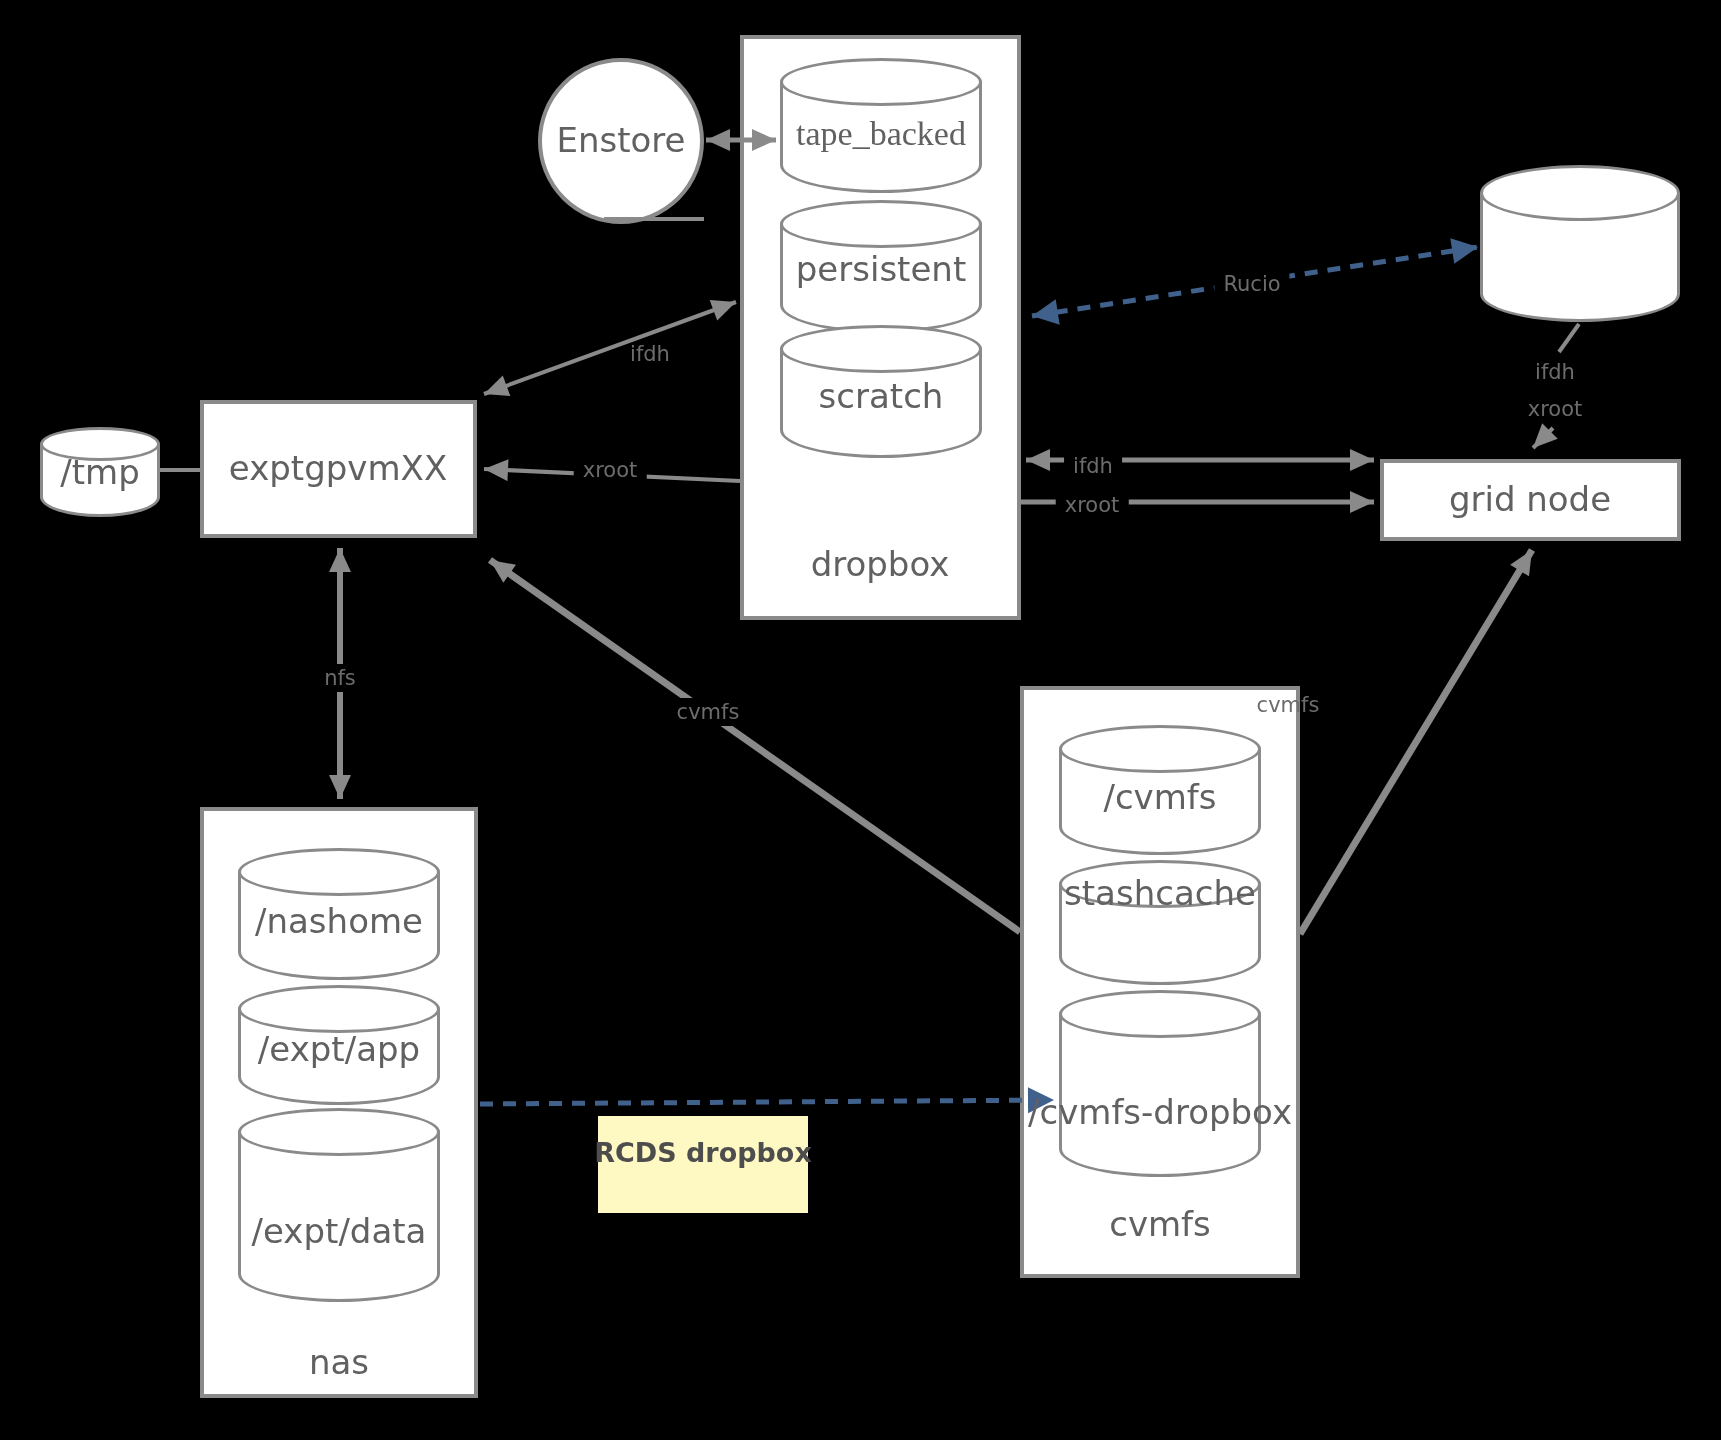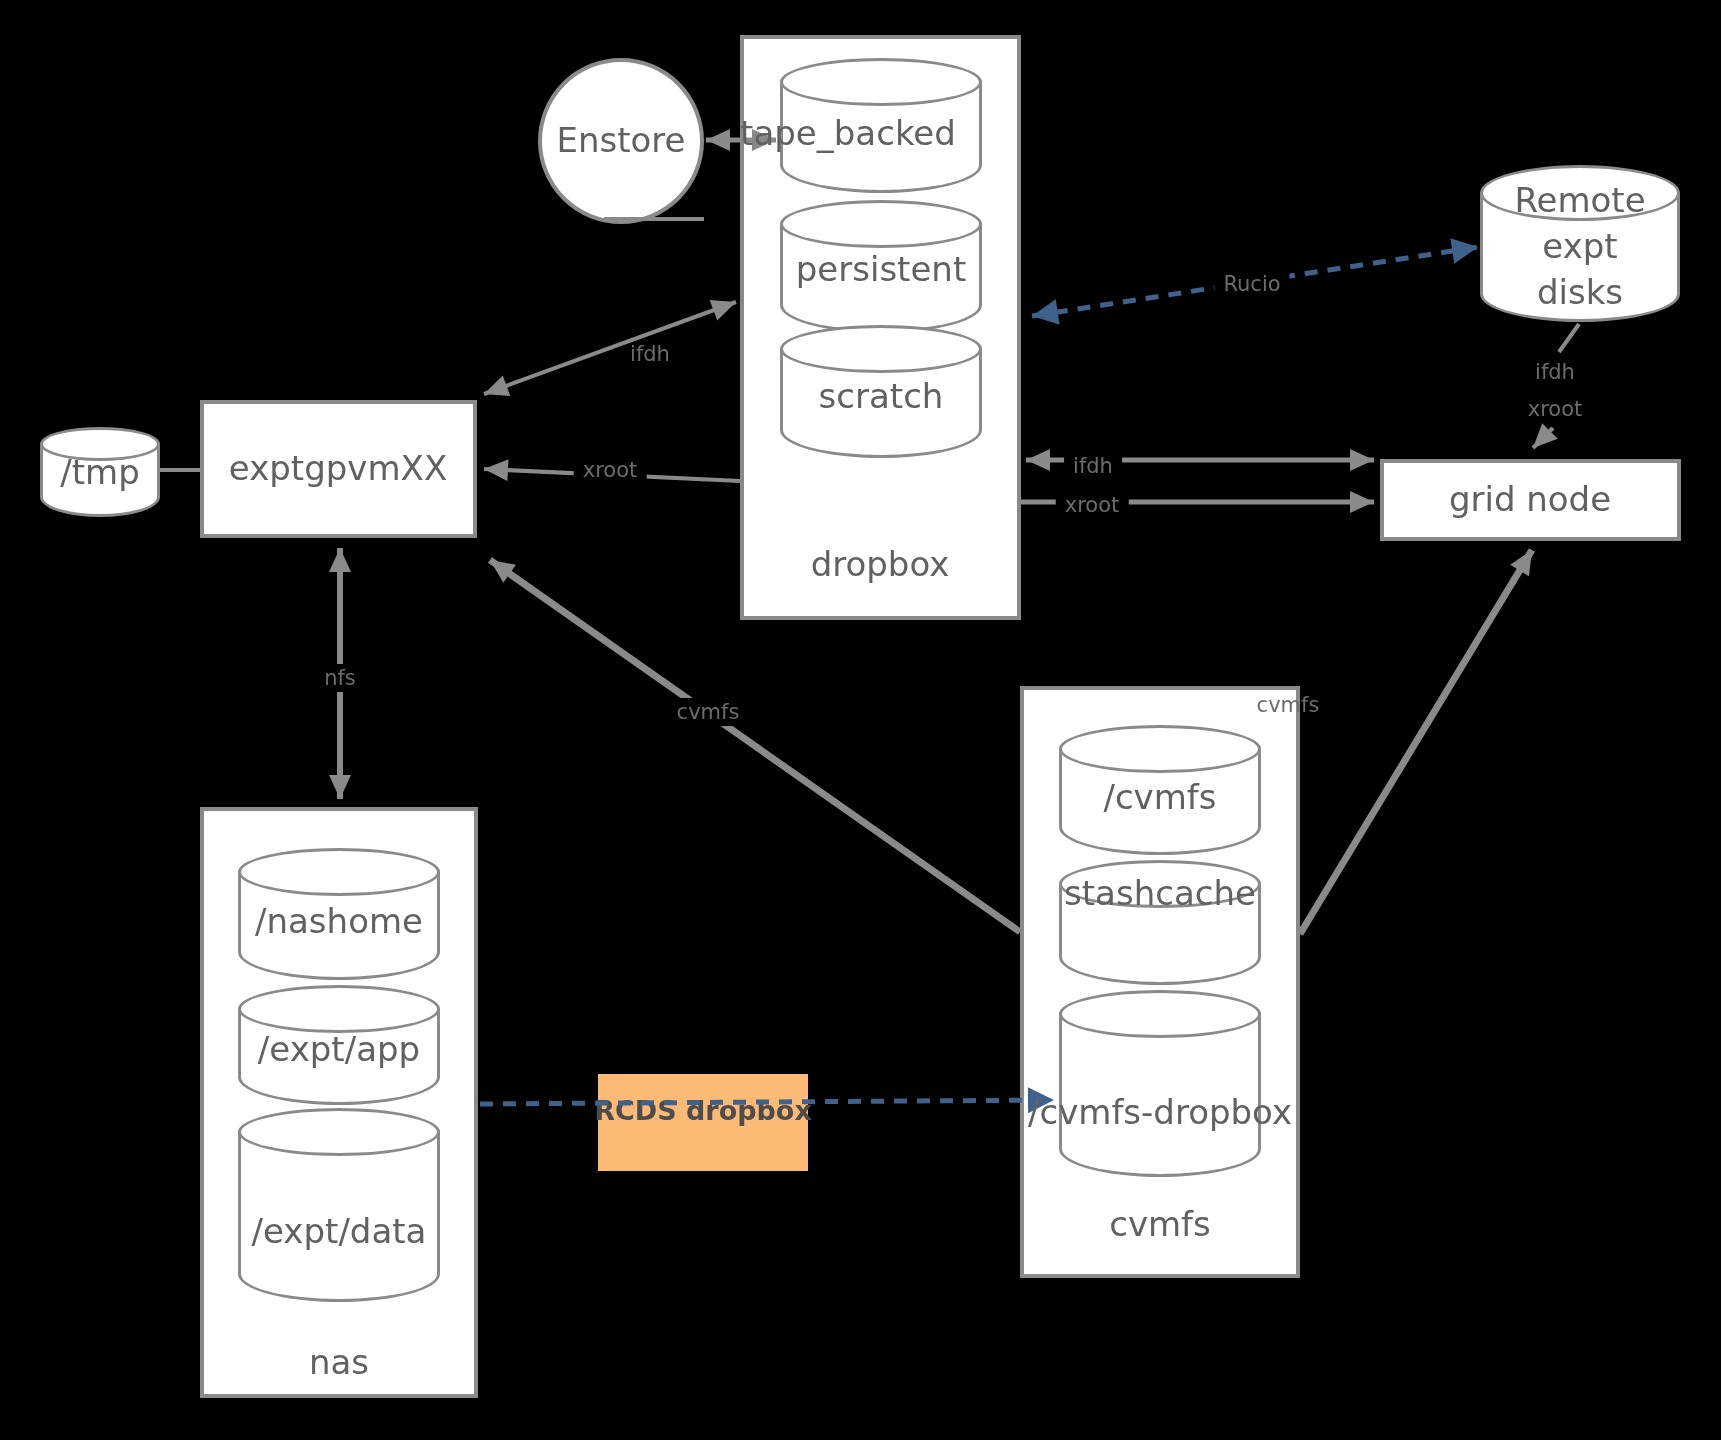--- a/index.html
+++ b/index.html
@@ -28,21 +28,21 @@
   .small-cyl .cyl-body{top:17px;border-radius:0 0 50% 50% / 0 0 20px 20px;}
   .lbl{
     position:absolute;transform:translate(-50%,-50%);white-space:pre-line;text-align:center;
     font-size:34px;color:#616161;z-index:6;line-height:1.35;
   }
   .edge-lbl{
     position:absolute;transform:translate(-50%,-50%);font-size:21px;color:#6c6c6c;
     z-index:6;white-space:nowrap;
   }
   .on-black{background:#000;padding:2px 9px;}
-  .rcds-box{position:absolute;left:598px;top:1074px;width:210px;height:97px;background:#fdba74;z-index:4;}
+  .rcds-box{position:absolute;left:598px;top:1116px;width:210px;height:97px;background:#fef9c3;z-index:4;}
   .rcds-text{
     position:absolute;left:50%;top:36px;transform:translate(-50%,-50%);
     font-size:27px;font-weight:600;color:#4d4d4d;white-space:nowrap;
   }
   svg.wires{position:absolute;left:0;top:0;z-index:5;}
 </style>
 </head>
 <body>
 
 <div class="stage">
@@ -142,30 +142,28 @@
     <line x1="1032" y1="316" x2="1478" y2="247" stroke="#40618c" stroke-width="5" stroke-dasharray="13 10" marker-start="url(#ab)" marker-end="url(#ab)"></line>
 
     <line x1="480" y1="1104" x2="1054" y2="1100" stroke="#40618c" stroke-width="5" stroke-dasharray="13 10" marker-end="url(#ab)"></line>
 
     <line x1="1579" y1="324" x2="1559" y2="352" stroke="#8a8a8a" stroke-width="4"></line>
     <line x1="1553" y1="428" x2="1533" y2="448" stroke="#8a8a8a" stroke-width="4" marker-end="url(#ag)"></line>
   </svg>
 
   <div class="lbl" style="left:621px;top:141px;">Enstore</div>
 
-  <div class="lbl" style="left:848px;top:134px;">tape_backed</div>
+  <div class="lbl" style="left:881px;top:134px;font-family:Liberation Serif, serif;">tape_backed</div>
   <div class="lbl" style="left:881px;top:270px;">persistent</div>
   <div class="lbl" style="left:881px;top:397px;text-align:right;">scratch</div>
   <div class="lbl" style="left:880px;top:565px;">dropbox</div>
 
   <div class="lbl" style="left:100px;top:473px;">/tmp</div>
   <div class="lbl" style="left:338px;top:469px;">exptgpvmXX</div>
 
-  <div class="lbl" style="left:1580px;top:247px;">Remote expt
-disks</div>
   <div class="lbl" style="left:1530px;top:500px;">grid node</div>
 
   <div class="lbl" style="left:339px;top:922px;">/nashome</div>
   <div class="lbl" style="left:339px;top:1050px;">/expt/app</div>
   <div class="lbl" style="left:339px;top:1232px;">/expt/data</div>
   <div class="lbl" style="left:339px;top:1363px;">nas</div>
 
   <div class="lbl" style="left:1160px;top:798px;">/cvmfs</div>
   <div class="lbl" style="left:1160px;top:894px;">stashcache</div>
   <div class="lbl" style="left:1160px;top:1113px;">/cvmfs-dropbox</div>

